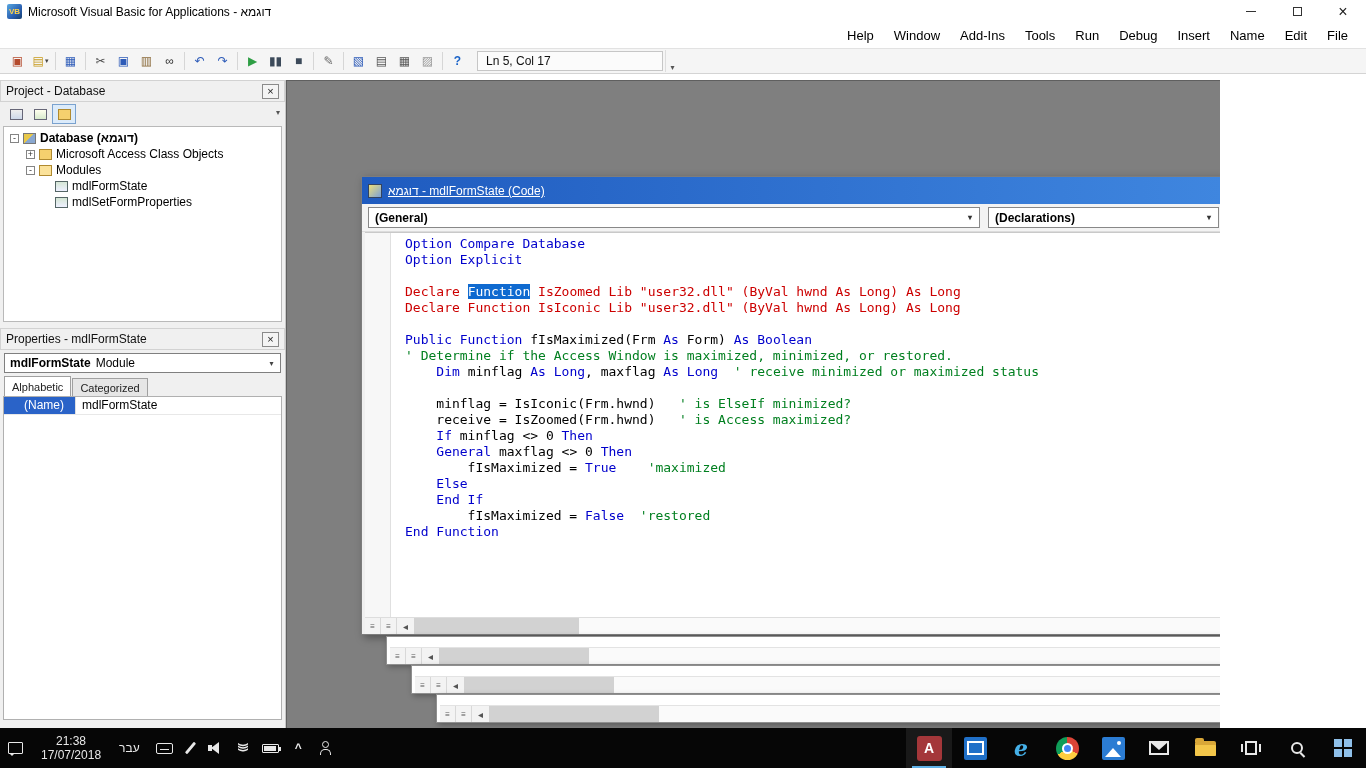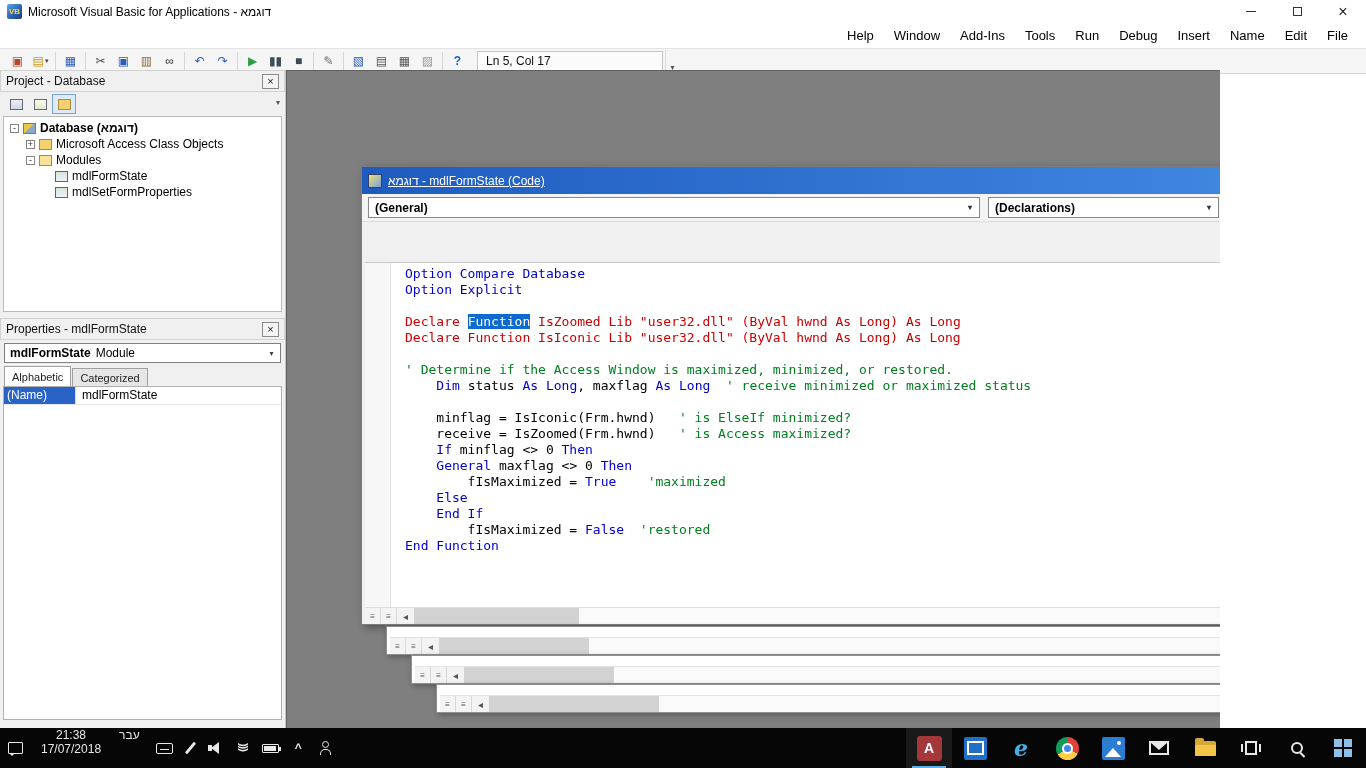--- a/index.html
+++ b/index.html
@@ -31,21 +31,21 @@
   .tb-icon { width:23px; height:22px; display:flex; align-items:center; justify-content:center;
     font-size:12px; position:relative; border:1px solid transparent; }
   .tb-icon .dd { font-size:7px; color:#444; margin-left:1px; }
   .tsep { width:1px; height:18px; background:#d6d6d6; margin:0 3px; }
   .ln-box { width:186px; height:20px; background:#fbfbfb; border:1px solid #c6c6c6; margin-left:8px;
     display:flex; align-items:center; padding-left:8px; font-size:12px; color:#111; }
   .tb-overflow { width:14px; height:22px; margin-left:2px; display:flex; align-items:flex-end;
     justify-content:center; color:#555; font-size:8px; border-left:1px solid #ddd; }
 
   
-  .main { position:absolute; left:0; top:70px; width:1220px; bottom:40px; }
+  .main { position:absolute; left:0; top:80px; width:1220px; bottom:40px; }
   .left-col { position:absolute; left:0; top:0; width:286px; height:100%; background:#f0f0f0;
     border-right:1px solid #c8c8c8; }
 
   .panel-header { height:22px; background:#f0f0f0; border:1px solid #d2d2d2; display:flex;
     align-items:center; padding:0 5px; font-size:12px; color:#111; }
   .panel-close { margin-left:auto; width:17px; height:15px; border:1px solid #8a8a8a; background:#f4f4f4;
     display:flex; align-items:center; justify-content:center; font-size:11px; line-height:1; color:#222; }
   .panel-close::before { content:"×"; }
 
   .project-panel { position:absolute; left:0; top:0; width:100%; height:248px; }
@@ -76,21 +76,21 @@
     display:flex; align-items:center; padding-left:5px; position:relative; }
   .obj-combo .chev { position:absolute; right:0; top:0; width:17px; height:100%; display:flex;
     align-items:center; justify-content:center; font-size:8px; color:#444; }
   .tabs { display:flex; align-items:flex-end; height:21px; padding-left:4px; margin-top:2px; }
   .tab { height:18px; padding:0 7px; font-size:11px; display:flex; align-items:center;
     border:1px solid #a0a0a0; border-bottom:none; background:#e6e6e6; margin-right:1px; color:#222; }
   .tab.active { background:#fff; height:20px; }
   .prop-grid { position:absolute; left:3px; right:3px; top:68px; bottom:8px; background:#fff;
     border:1px solid #b0b0b0; overflow:hidden; }
   .prop-row { height:18px; display:flex; border-bottom:1px solid #e8e8e8; font-size:12px; }
-  .prop-name { width:72px; padding:1px 0 0 3px; border-right:1px solid #e0e0e0; }
+  .prop-name { width:72px; padding:1px 0 0 20px; border-right:1px solid #e0e0e0; }
   .prop-row.selected .prop-name { background:#2a63c8; color:#fff; }
   .prop-value { flex:1; padding:1px 0 0 6px; }
 
   
   .mdi { position:absolute; left:286px; right:0; top:0; bottom:0; background:#7f7f7f;
     box-shadow:inset 1px 1px 0 #5f5f5f; overflow:hidden; }
 
   .code-window { position:absolute; left:75px; top:96px; right:-2px; height:459px;
     background:#f0f0f0; border:1px solid #7d7d7d; box-shadow:3px 3px 8px rgba(0,0,0,.35); }
   .cw-titlebar { height:27px; background:linear-gradient(to right,#1f5bbf,#3f86df); display:flex;
@@ -99,21 +99,21 @@
     background:linear-gradient(135deg,#ecdf7a,#7aa0d8); border:1px solid #33435f; }
   .cw-title { font-size:12px;text-decoration:underline; }
   .combo-row { height:28px; background:#f3f3f3; position:relative; border-bottom:1px solid #dcdcdc; }
   .combo { position:absolute; top:3px; height:21px; background:#fff; border:1px solid #888;
     display:flex; align-items:center; padding-left:6px; font-weight:bold; font-size:12px; }
   .combo .chev { position:absolute; right:2px; top:0; height:100%; width:14px; display:flex;
     align-items:center; justify-content:center; font-size:8px; color:#333; }
   .combo-left { left:6px; width:612px; }
   .combo-right { left:626px; right:2px; }
   .cw-body { position:absolute; left:3px; right:0; top:55px; bottom:17px; background:#fff;
-    border-top:1px solid #c9c9c9; overflow:hidden;margin-top:40px; }
+    border-top:1px solid #c9c9c9; overflow:hidden; }
   .margin-strip { position:absolute; left:0; top:0; bottom:0; width:26px; background:#f7f7f7;
     border-right:1px solid #e0e0e0; }
   .code-content { position:absolute; left:27px; top:0; right:0; bottom:0; padding:3px 0 0 13px; }
   .code-line { white-space:pre; height:16px; font-family:"DejaVu Sans Mono", monospace;
     font-size:13px; line-height:16px; color:#000; }
   .kw { color:#0000cc; } .cm { color:#007f1f; } .err { color:#cc0000; }
   .sel { background:#0f6ad0; color:#fff; }
 
   .scroll-row { position:absolute; left:3px; right:0; bottom:0; height:17px; background:#f0f0f0;
     display:flex; align-items:stretch; border-top:1px solid #ddd; }
@@ -129,21 +129,21 @@
   .frag { position:absolute; right:-2px; height:29px; background:#fff;
     border:1px solid #8f8f8f; border-right:none; box-shadow:2px 2px 6px rgba(0,0,0,.3); }
   .frag .scroll-row { border-top:1px solid #e3e3e3; }
   .frag1 { left:100px; top:556px; }
   .frag2 { left:125px; top:585px; }
   .frag3 { left:150px; top:614px; }
 
   
   .taskbar { position:absolute; left:0; bottom:0; width:1366px; height:40px; background:#060606;
     display:flex; justify-content:space-between; align-items:center; color:#e8e8e8; }
-  .tray { display:flex; align-items:flex-start; height:100%; }
+  .tray { display:flex; align-items:center; height:100%; }
   .tray-cell { height:100%; display:flex; align-items:center; justify-content:center; padding:0 8px; }
   .clock { text-align:center; font-size:12px; line-height:14px; padding:0 10px; }
   .lang { font-size:12px; padding:0 8px; }
   .apps { display:flex; align-items:center; height:100%; }
   .app-cell { width:46px; height:100%; display:flex; align-items:center; justify-content:center;
     position:relative; }
   .app-cell.active { background:rgba(255,255,255,.08); }
   .app-cell.active::after { content:""; position:absolute; left:6px; right:6px; bottom:0; height:2px;
     background:#5fb2e8; }
 
@@ -364,22 +364,23 @@
       </div>
       <div class="cw-body">
         <div class="margin-strip"></div>
         <div class="code-content">
             <div class="code-line"><span class="kw">Option Compare Database</span></div>
             <div class="code-line"><span class="kw">Option Explicit</span></div>
             <div class="code-line">&nbsp;</div>
             <div class="code-line"><span class="err">Declare </span><span class="sel">Function</span><span class="err"> IsZoomed Lib "user32.dll" (ByVal hwnd As Long) As Long</span></div>
             <div class="code-line"><span class="err">Declare Function IsIconic Lib "user32.dll" (ByVal hwnd As Long) As Long</span></div>
             <div class="code-line">&nbsp;</div>
+            <div class="code-line"><span class="kw">Public Function </span><span>fIsMaximized(Frm </span><span class="kw">As </span><span>Form) </span><span class="kw">As Boolean</span></div>
             <div class="code-line"><span class="cm">' Determine if the Access Window is maximized, minimized, or restored.</span></div>
-            <div class="code-line"><span>    </span><span class="kw">Dim </span><span>status </span><span class="kw">As Long</span><span>, maxflag </span><span class="kw">As Long</span><span>  </span><span class="cm">' receive minimized or maximized status</span></div>
+            <div class="code-line"><span>    </span><span class="kw">Dim </span><span>minflag </span><span class="kw">As Long</span><span>, maxflag </span><span class="kw">As Long</span><span>  </span><span class="cm">' receive minimized or maximized status</span></div>
             <div class="code-line">&nbsp;</div>
             <div class="code-line"><span>    minflag = IsIconic(Frm.hwnd)   </span><span class="cm">' is ElseIf minimized?</span></div>
             <div class="code-line"><span>    receive = IsZoomed(Frm.hwnd)   </span><span class="cm">' is Access maximized?</span></div>
             <div class="code-line"><span>    </span><span class="kw">If </span><span>minflag &lt;&gt; 0 </span><span class="kw">Then</span></div>
             <div class="code-line"><span>    </span><span class="kw">General </span><span>maxflag &lt;&gt; 0 </span><span class="kw">Then</span></div>
             <div class="code-line"><span>        fIsMaximized = </span><span class="kw">True</span><span>    </span><span class="cm">'maximized</span></div>
             <div class="code-line"><span>    </span><span class="kw">Else</span></div>
             <div class="code-line"><span>    </span><span class="kw">End If</span></div>
             <div class="code-line"><span>        fIsMaximized = </span><span class="kw">False</span><span>  </span><span class="cm">'restored</span></div>
             <div class="code-line"><span class="kw">End Function</span></div>

